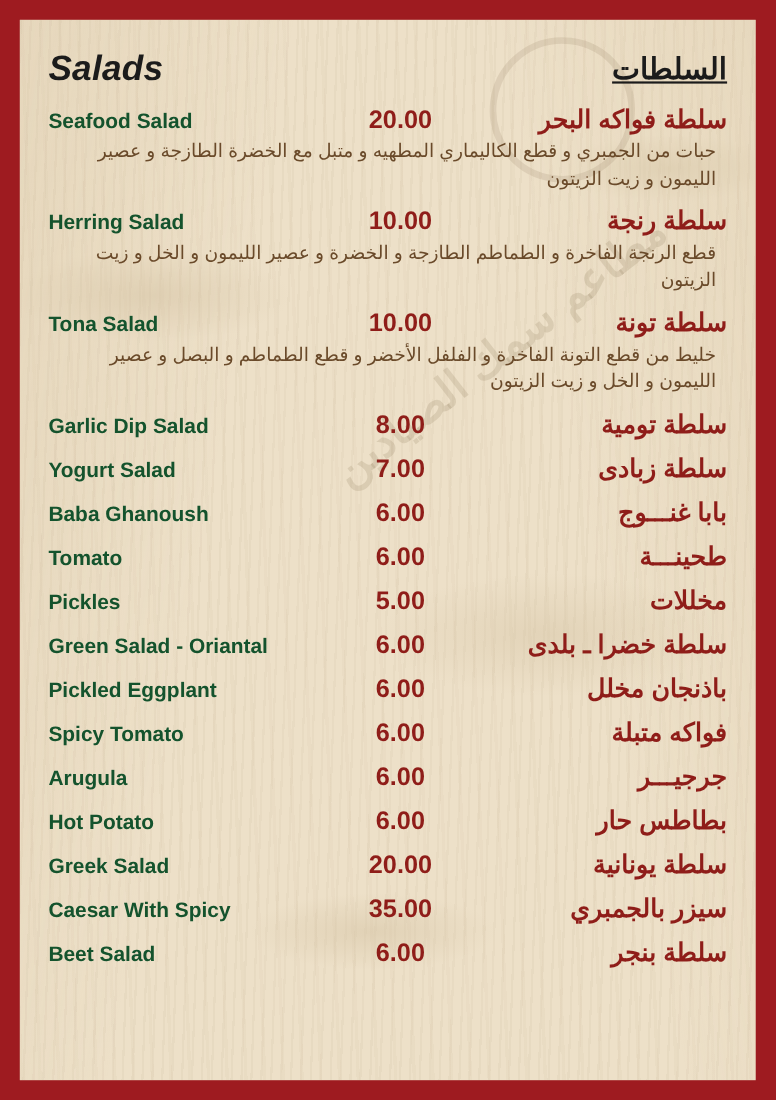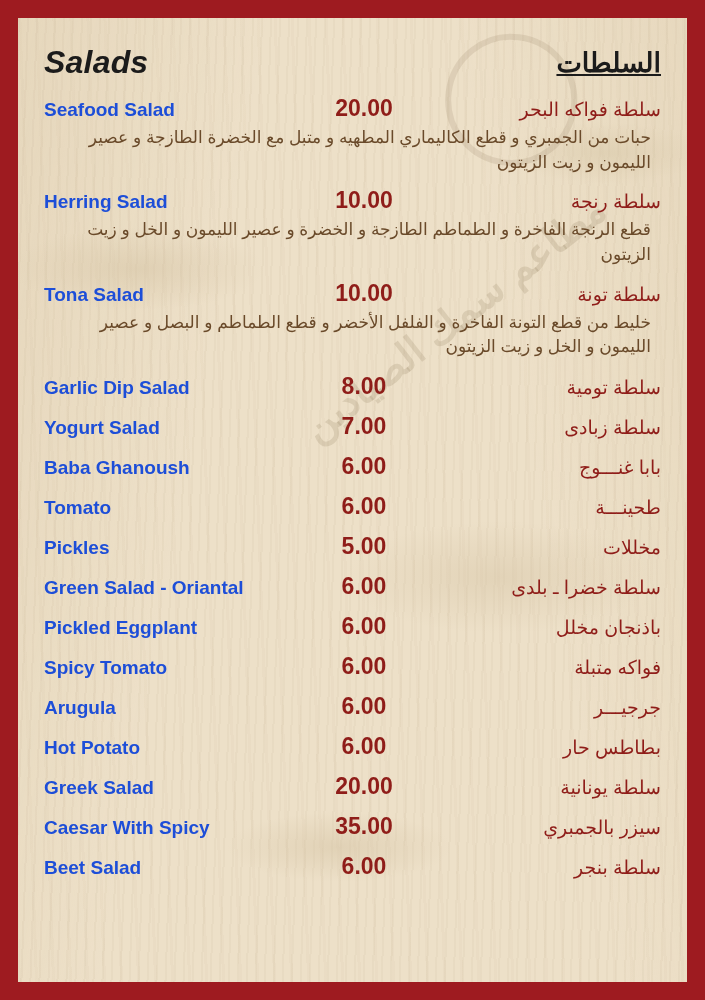--- a/index.html
+++ b/index.html
@@ -96,37 +96,37 @@
   }
   .item {
     display: flex;
     align-items: baseline;
     justify-content: space-between;
     margin: 0;
   }
   .item .name-en {
     flex: 0 0 245px;
     font-size: 19px;
-    color: #1d4ed8;
+    color: #14532d;
     font-weight: bold;
     white-space: nowrap;
   }
   .item .price {
     flex: 0 0 150px;
     text-align: center;
     font-size: 23px;
     color: #8f1d19;
     font-weight: bold;
   }
   .item .name-ar {
     flex: 1 1 auto;
     text-align: right;
-    font-size: 19px;
+    font-size: 23px;
     color: #8f1d19;
-    font-weight: normal;
+    font-weight: bold;
     direction: rtl;
   }
   .desc-ar {
     direction: rtl;
     text-align: right;
     font-size: 17px;
     color: #6a4a2a;
     line-height: 1.45;
     margin: 4px 10px 6px 10px;
   }

